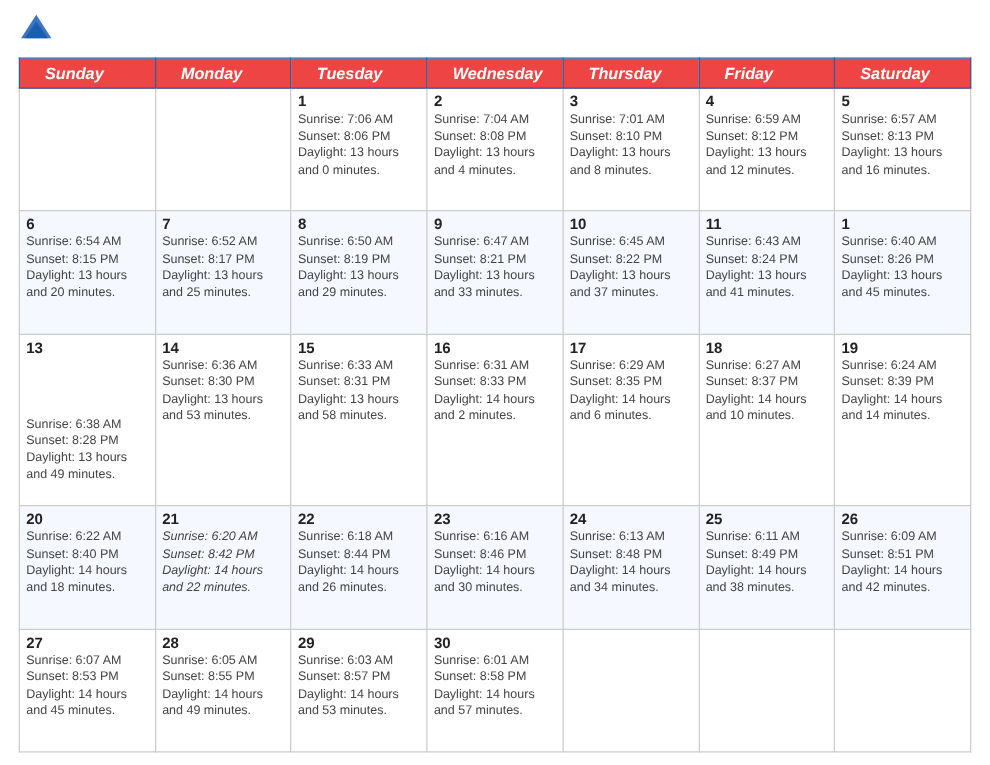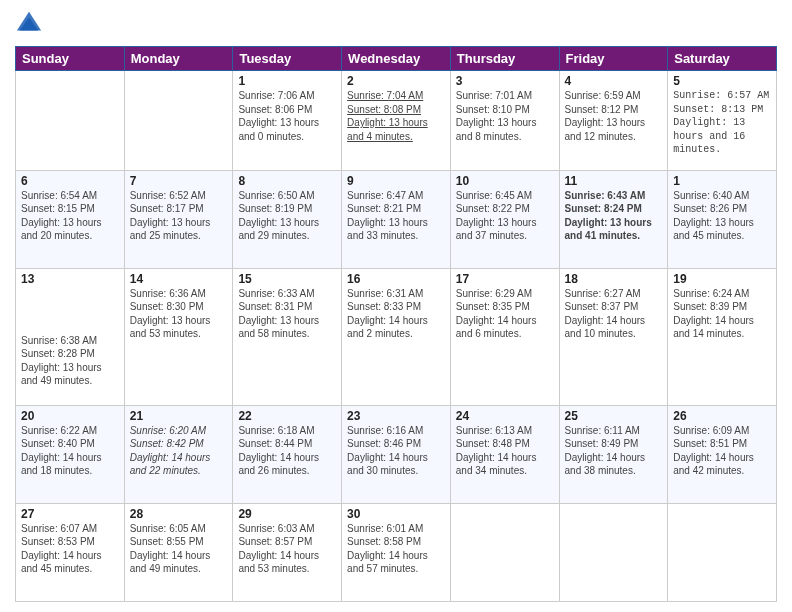--- a/index.html
+++ b/index.html
@@ -60,26 +60,27 @@
       color: #333;
     }
     .calendar {
       flex: 1;
       border: 1px solid #ccc;
       border-collapse: collapse;
       width: 100%;
       table-layout: fixed;
     }
     .calendar th {
-      background-color: #701a75;
+      background-color: #ef4444;
       color: #fff;
       text-align: left;
-      padding: 4px 6px;
+      padding: 4px 20px;
       font-size: 13px;
       border: 1px solid #2a5fa0;
+      font-style: italic;
     }
     .calendar td {
       border: 1px solid #ccc;
       vertical-align: top;
       padding: 3px 5px;
       font-size: 10.5px;
       color: #333;
       height: 88px;
     }
     .day-number {
@@ -139,39 +140,39 @@
           <td class="empty"></td>
           <td class="empty"></td>
           <td>
             <span class="day-number">1</span>
             <div class="day-info" style="white-space: pre-line;">Sunrise: 7:06 AM
 Sunset: 8:06 PM
 Daylight: 13 hours and 0 minutes.</div>
           </td>
           <td>
             <span class="day-number">2</span>
-            <div class="day-info" style="white-space: pre-line; text-decoration: underline;">Sunrise: 7:04 AM
+            <div class="day-info" style="white-space: pre-line;">Sunrise: 7:04 AM
 Sunset: 8:08 PM
 Daylight: 13 hours and 4 minutes.</div>
           </td>
           <td>
             <span class="day-number">3</span>
             <div class="day-info" style="white-space: pre-line;">Sunrise: 7:01 AM
 Sunset: 8:10 PM
 Daylight: 13 hours and 8 minutes.</div>
           </td>
           <td>
             <span class="day-number">4</span>
             <div class="day-info" style="white-space: pre-line;">Sunrise: 6:59 AM
 Sunset: 8:12 PM
 Daylight: 13 hours and 12 minutes.</div>
           </td>
           <td>
             <span class="day-number">5</span>
-            <div class="day-info" style="white-space: pre-line; font-family: Liberation Mono, monospace;">Sunrise: 6:57 AM
+            <div class="day-info" style="white-space: pre-line;">Sunrise: 6:57 AM
 Sunset: 8:13 PM
 Daylight: 13 hours and 16 minutes.</div>
           </td>
         </tr>
         <tr>
           <td>
             <span class="day-number">6</span>
             <div class="day-info" style="white-space: pre-line;">Sunrise: 6:54 AM
 Sunset: 8:15 PM
 Daylight: 13 hours and 20 minutes.</div>
@@ -195,21 +196,21 @@
 Daylight: 13 hours and 33 minutes.</div>
           </td>
           <td>
             <span class="day-number">10</span>
             <div class="day-info" style="white-space: pre-line;">Sunrise: 6:45 AM
 Sunset: 8:22 PM
 Daylight: 13 hours and 37 minutes.</div>
           </td>
           <td>
             <span class="day-number">11</span>
-            <div class="day-info" style="white-space: pre-line; font-weight: bold;">Sunrise: 6:43 AM
+            <div class="day-info" style="white-space: pre-line;">Sunrise: 6:43 AM
 Sunset: 8:24 PM
 Daylight: 13 hours and 41 minutes.</div>
           </td>
           <td>
             <span class="day-number">1</span>
             <div class="day-info" style="white-space: pre-line;">Sunrise: 6:40 AM
 Sunset: 8:26 PM
 Daylight: 13 hours and 45 minutes.</div>
           </td>
         </tr>

